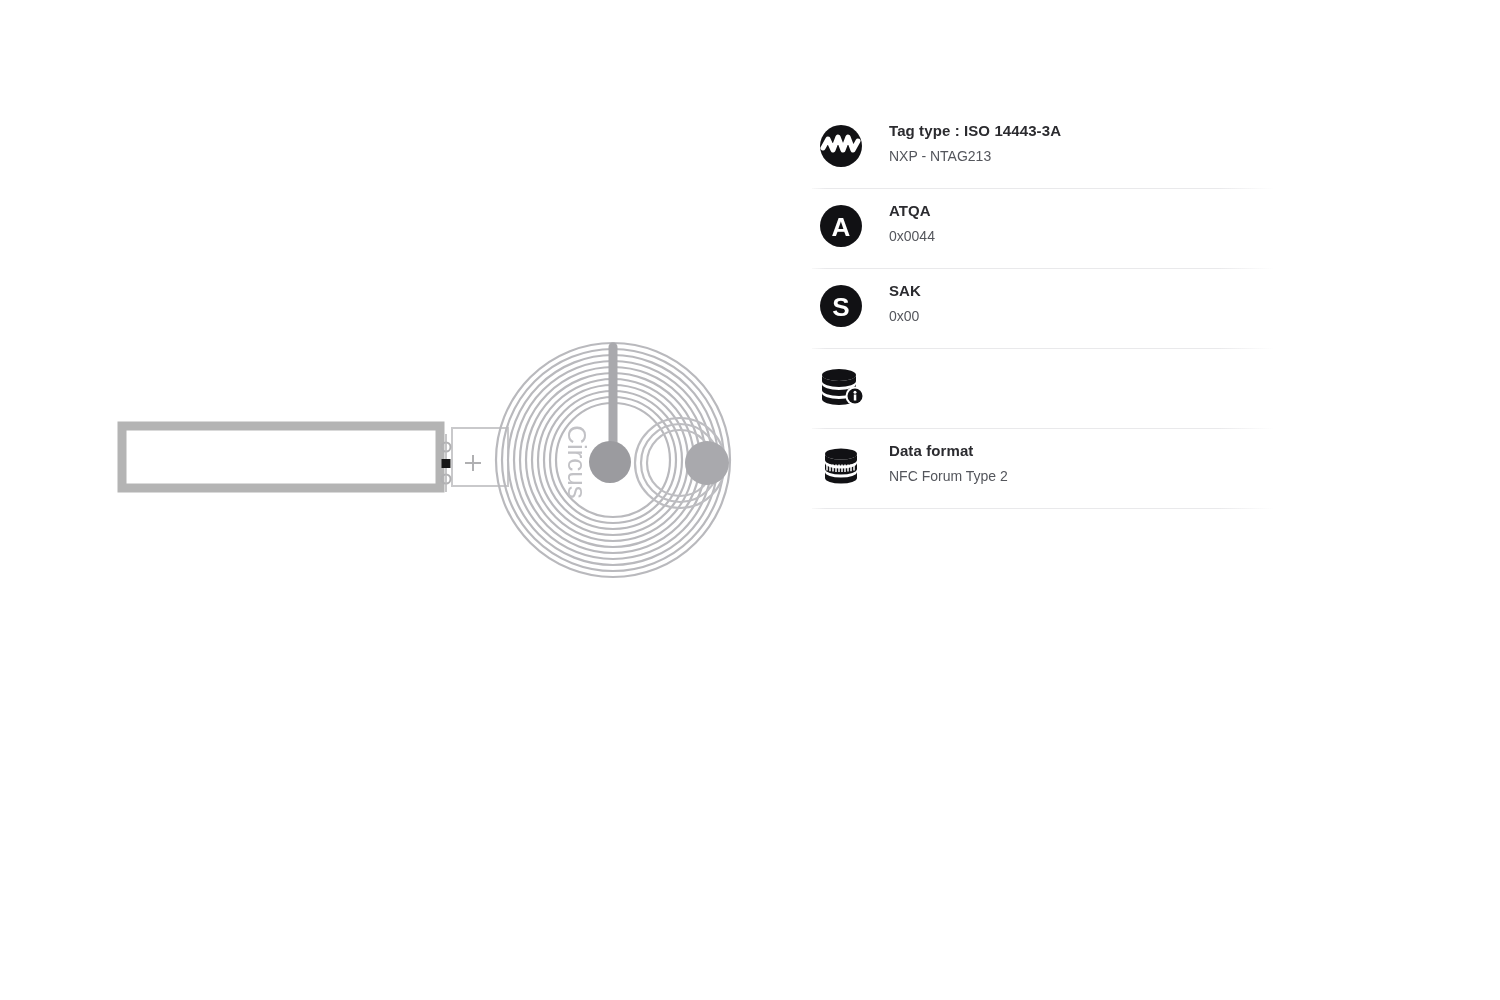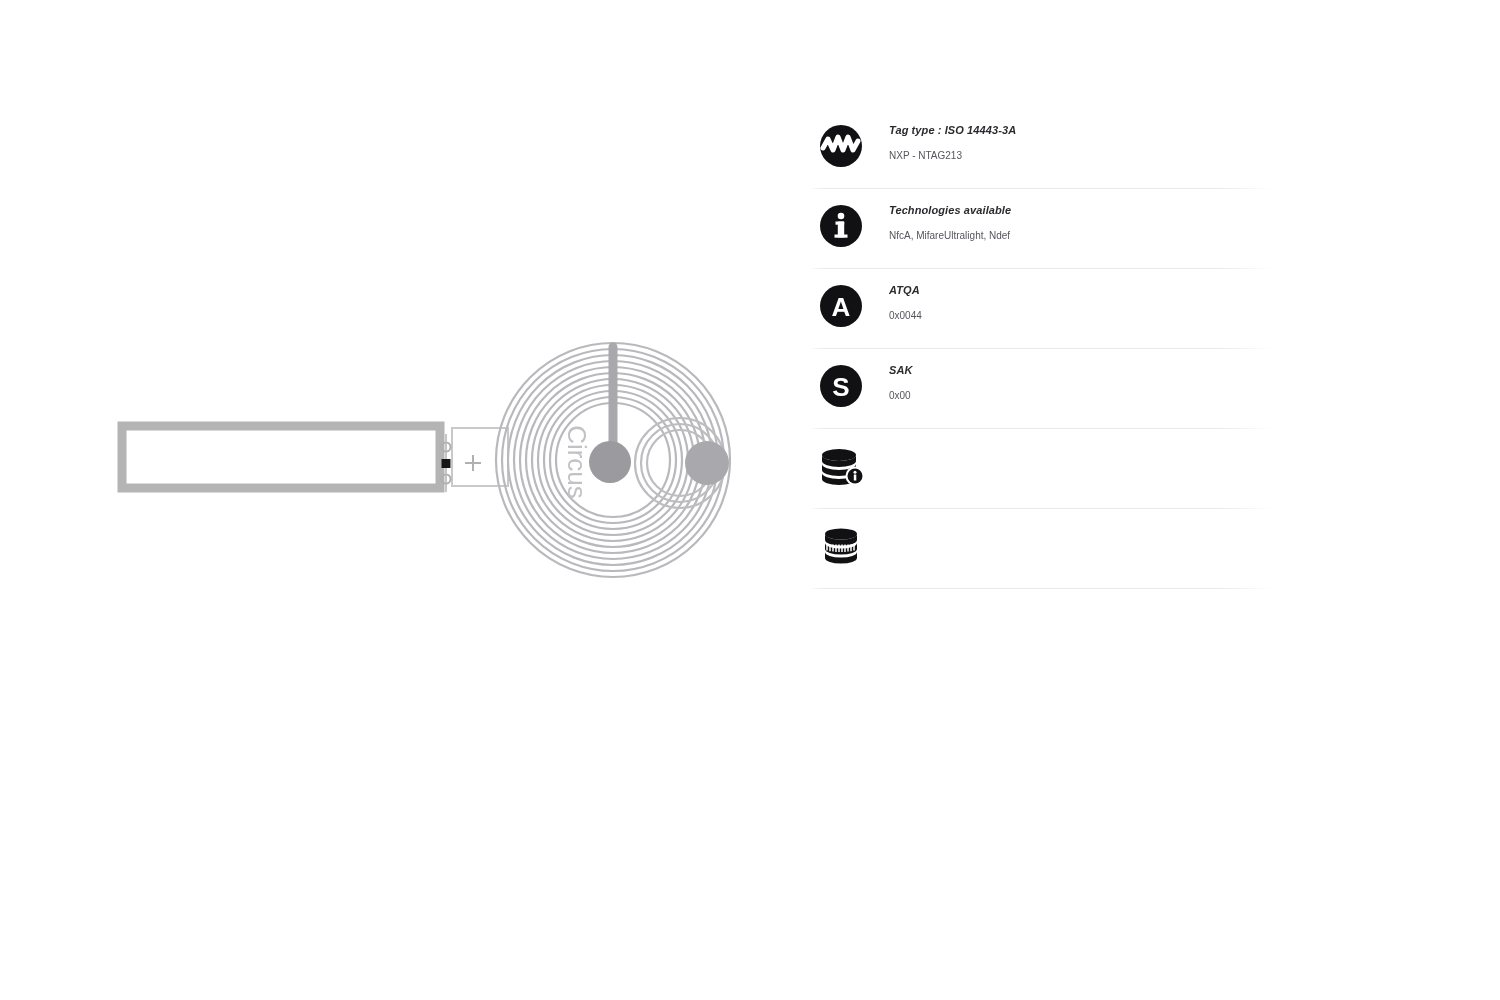--- a/index.html
+++ b/index.html
@@ -76,30 +76,29 @@
     align-items: center;
     justify-content: center;
     margin-top: 2px;
   }
   .row-icon svg { display: block; }
   .row-text {
     padding-left: 19px;
     padding-top: 3px;
   }
   .row-title {
-    font-size: 11px;
+    font-size: 15px;
     font-weight: bold;
     color: #2b2b2f;
     letter-spacing: 0.1px;
     line-height: 19px;
     white-space: nowrap;
-    font-style: italic;
   }
   .row-sub {
-    font-size: 10px;
+    font-size: 14px;
     font-weight: normal;
     color: #54565c;
     line-height: 18px;
     margin-top: 7px;
     white-space: nowrap;
   }
 </style>
 </head>
 <body>
 
@@ -172,35 +171,20 @@
           <circle cx="24" cy="24" r="21" fill="#111114"></circle>
           <path d="M6 26 L11 17 L16 28 L21 15 L26 28 L31 15 L36 28 L41 19" fill="none" stroke="#ffffff" stroke-width="5" stroke-linecap="round" stroke-linejoin="round"></path>
         </svg>
       </div>
       <div class="row-text">
         <div class="row-title">Tag type : ISO 14443-3A</div>
         <div class="row-sub">NXP - NTAG213</div>
       </div>
     </div>
 
-    <div class="info-row">
-      <div class="row-icon">
-        <svg width="48" height="48" viewBox="0 0 48 48">
-          <circle cx="24" cy="24" r="21" fill="#111114"></circle>
-          <circle cx="24" cy="14" r="3.3" fill="#ffffff"></circle>
-          <rect x="20.8" y="19.5" width="6.4" height="16" rx="1" fill="#ffffff"></rect>
-          <rect x="17.5" y="32.5" width="13" height="3.2" fill="#ffffff"></rect>
-          <rect x="18.5" y="19.5" width="8.7" height="3.2" fill="#ffffff"></rect>
-        </svg>
-      </div>
-      <div class="row-text">
-        <div class="row-title">Technologies available</div>
-        <div class="row-sub">NfcA, MifareUltralight, Ndef</div>
-      </div>
-    </div>
 
 
     <div class="info-row">
       <div class="row-icon">
         <svg width="48" height="48" viewBox="0 0 48 48">
           <circle cx="24" cy="24" r="21" fill="#111114"></circle>
           <text x="24" y="34" text-anchor="middle" font-family="Liberation Sans, sans-serif" font-size="26" font-weight="bold" fill="#ffffff">A</text>
         </svg>
       </div>
       <div class="row-text">
@@ -257,17 +241,21 @@
             <line x1="19" y1="22.5" x2="19" y2="29.9"></line>
             <line x1="22" y1="22.5" x2="22" y2="30"></line>
             <line x1="25" y1="22.5" x2="25" y2="30"></line>
             <line x1="28" y1="22.5" x2="28" y2="29.9"></line>
             <line x1="31" y1="22.5" x2="31" y2="29.6"></line>
             <line x1="34" y1="22.5" x2="34" y2="29.2"></line>
             <line x1="37" y1="22.5" x2="37" y2="28.5"></line>
           </g>
         </svg>
       </div>
+      <div class="row-text">
+        <div class="row-title">Data format</div>
+        <div class="row-sub">NFC Forum Type 2</div>
+      </div>
     </div>
 
 
   </div>
 </div>
 
 </body></html>

